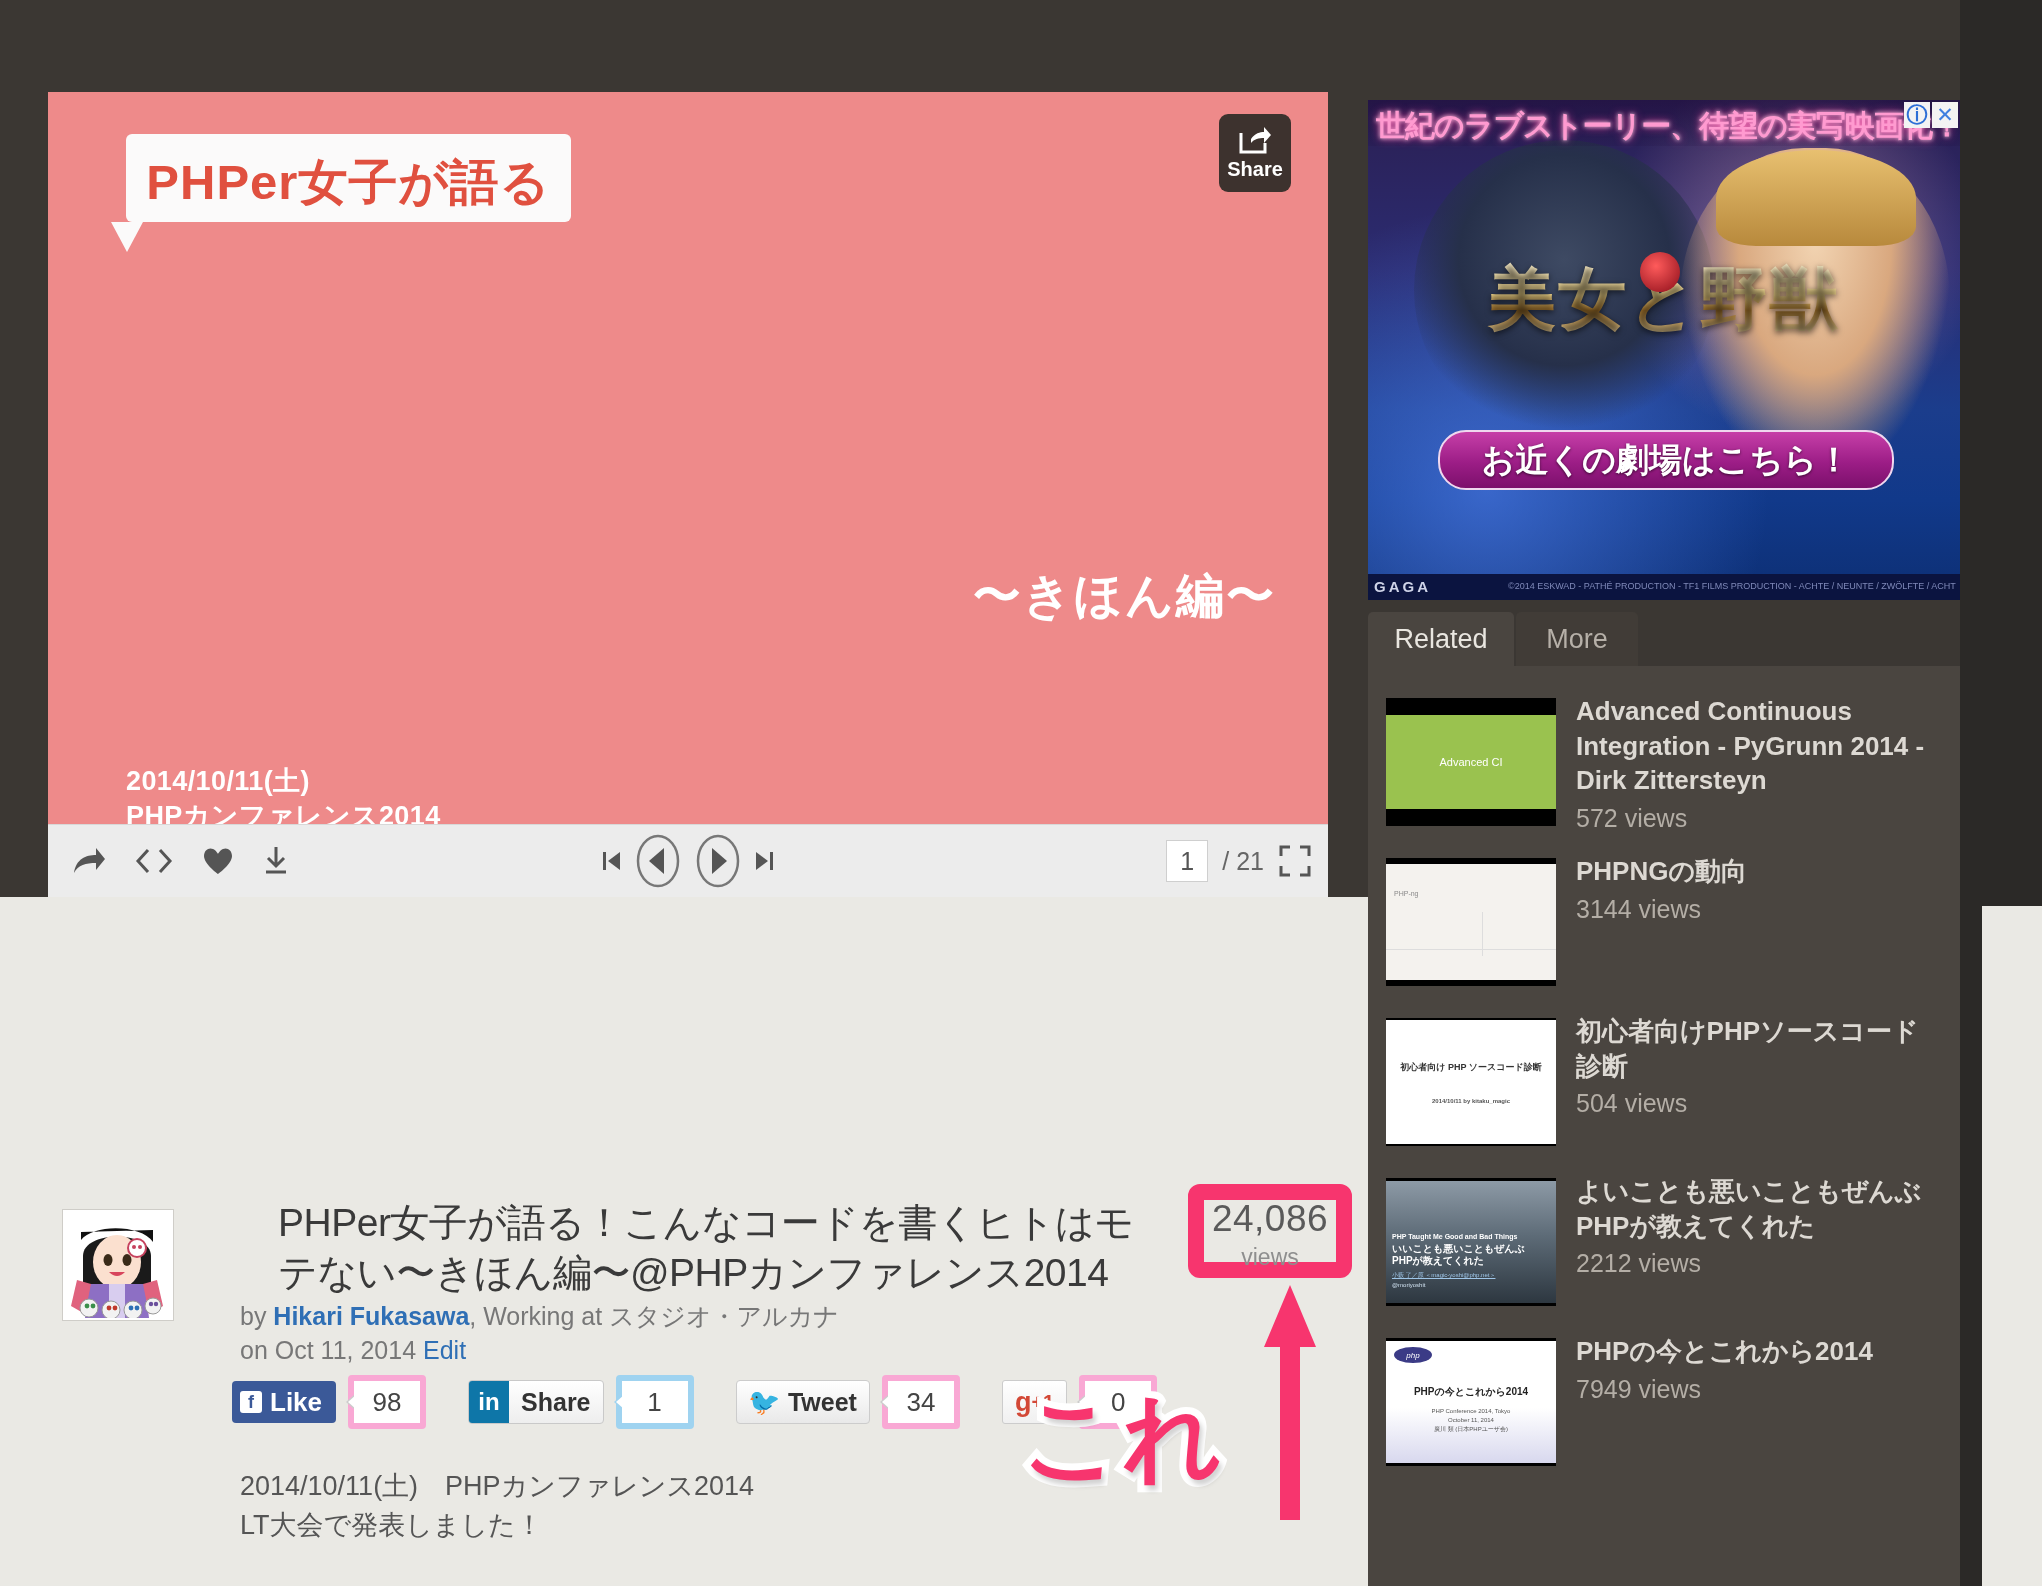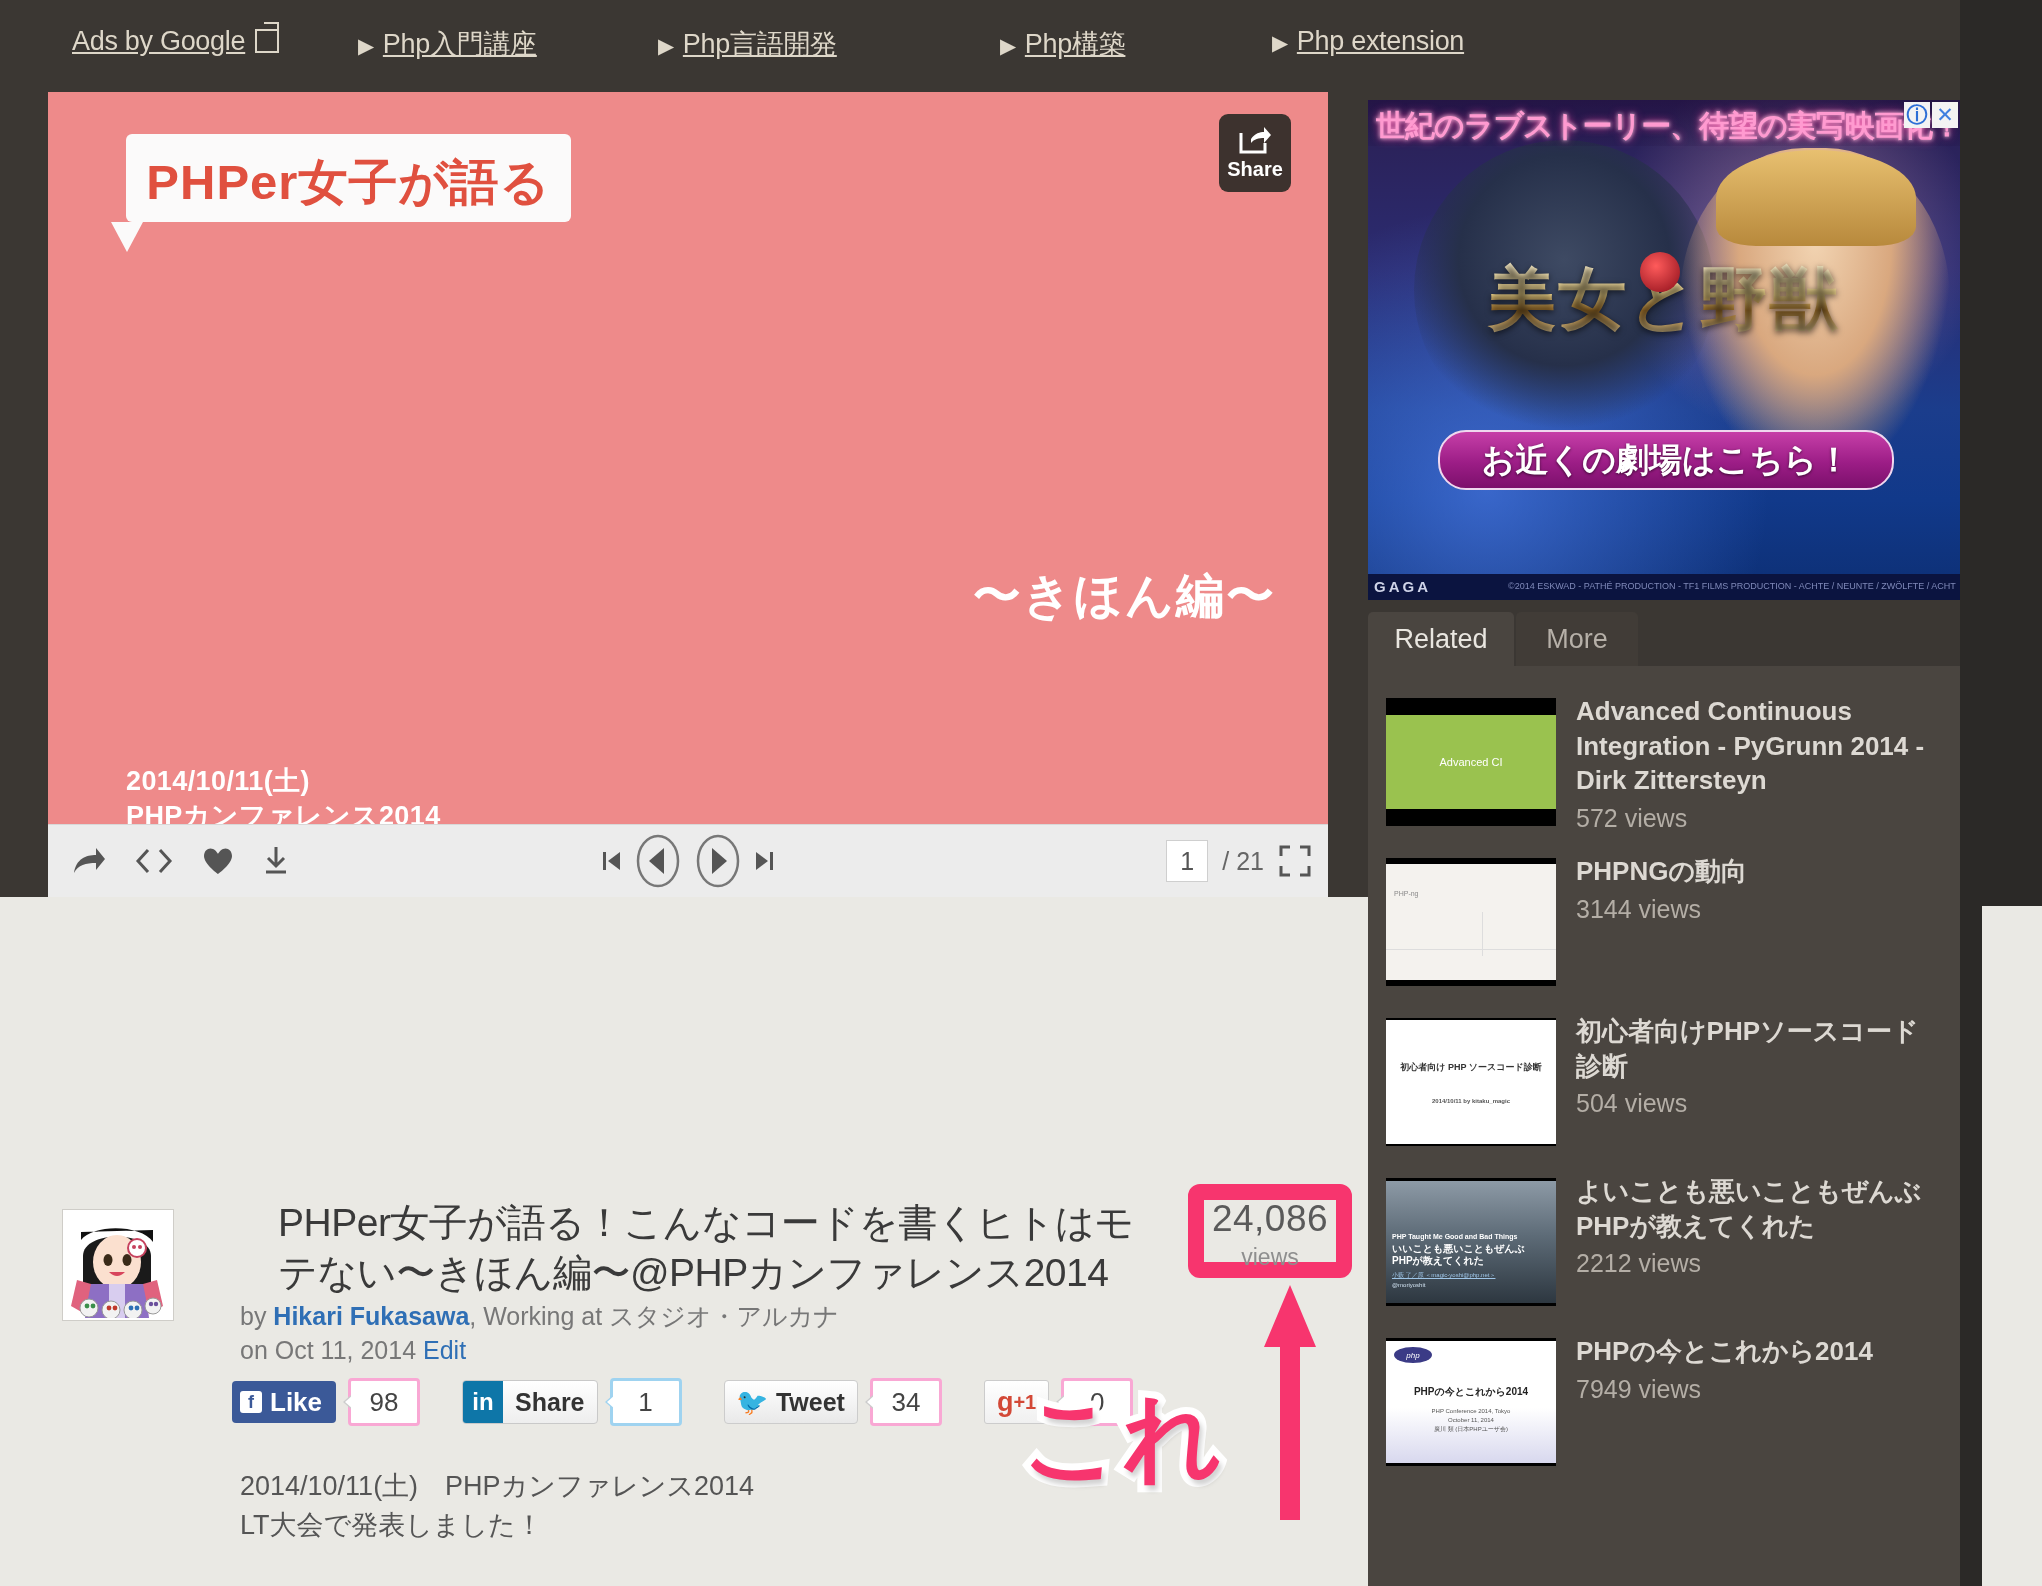--- a/index.html
+++ b/index.html
@@ -146,21 +146,21 @@
         display:flex;align-items:center;justify-content:center;}
   .li .t{color:#333;font-size:25px;font-weight:bold;padding:0 12px;}
   .tw{display:flex;align-items:center;height:42px;border:1px solid #ccc;border-radius:4px;
         background:linear-gradient(180deg,#fff,#e9e9e9);padding:0 12px;cursor:pointer;}
   .tw .bird{color:#1da1f2;font-size:26px;}
   .tw .t{color:#333;font-size:25px;font-weight:bold;margin-left:7px;}
   .gp{display:flex;align-items:center;height:42px;border:1px solid #ccc;border-radius:3px;
         background:linear-gradient(180deg,#fff,#f0f0f0);padding:0 12px;cursor:pointer;}
   .gp .g{color:#d34836;font-size:27px;font-weight:bold;}
   .gp .p{color:#d34836;font-size:20px;font-weight:bold;}
-  .bub{position:relative;margin-left:12px;height:42px;min-width:46px;border:3px solid #f9a8d4;
+  .bub{position:relative;margin-left:12px;height:42px;min-width:46px;border:6px solid #f9a8d4;
         border-radius:4px;background:#fff;color:#444;font-size:26px;display:flex;align-items:center;
         justify-content:center;padding:0 10px;}
   .bub:before{content:"";position:absolute;left:-8px;top:14px;width:0;height:0;
         border-top:7px solid transparent;border-bottom:7px solid transparent;border-right:8px solid #ccc;}
   .bub:after{content:"";position:absolute;left:-6px;top:14px;width:0;height:0;
         border-top:7px solid transparent;border-bottom:7px solid transparent;border-right:8px solid #fff;}
   .bub.blue{border-color:#9fd3f0;}
   .bub.blue:before{border-right-color:#9fd3f0;}
 
   
@@ -178,27 +178,20 @@
 
   .rightstrip{position:absolute;left:1960px;top:0;width:82px;height:1586px;background:#2b2927;}
   .rightstrip .white{position:absolute;left:22px;top:906px;width:60px;height:680px;background:#eae9e4;}
   .bottomfill{position:absolute;left:1368px;top:1494px;width:592px;height:92px;background:#4a4540;}
 </style>
 </head>
 <body>
 
 <div id="root">
 
-  <div class="adsbar">
-    <a class="ads-by" href="#"><span>Ads by Google</span><span class="ext-ico"></span></a>
-    <a class="adlink" href="#" style="left:358px"><span class="tri">▶</span><span>Php入門講座</span></a>
-    <a class="adlink" href="#" style="left:658px"><span class="tri">▶</span><span>Php言語開発</span></a>
-    <a class="adlink" href="#" style="left:1000px"><span class="tri">▶</span><span>Php構築</span></a>
-    <a class="adlink" href="#" style="left:1272px"><span class="tri">▶</span><span>Php extension</span></a>
-  </div>
 
   <div class="player">
     <div class="slide">
       <div class="bubble">
         <div class="bubble-txt">PHPer女子が語る</div>
       </div>
       <div class="bubble-tail"></div>
       <div class="headline">
       </div>
       <div class="subtitle">〜きほん編〜</div>

